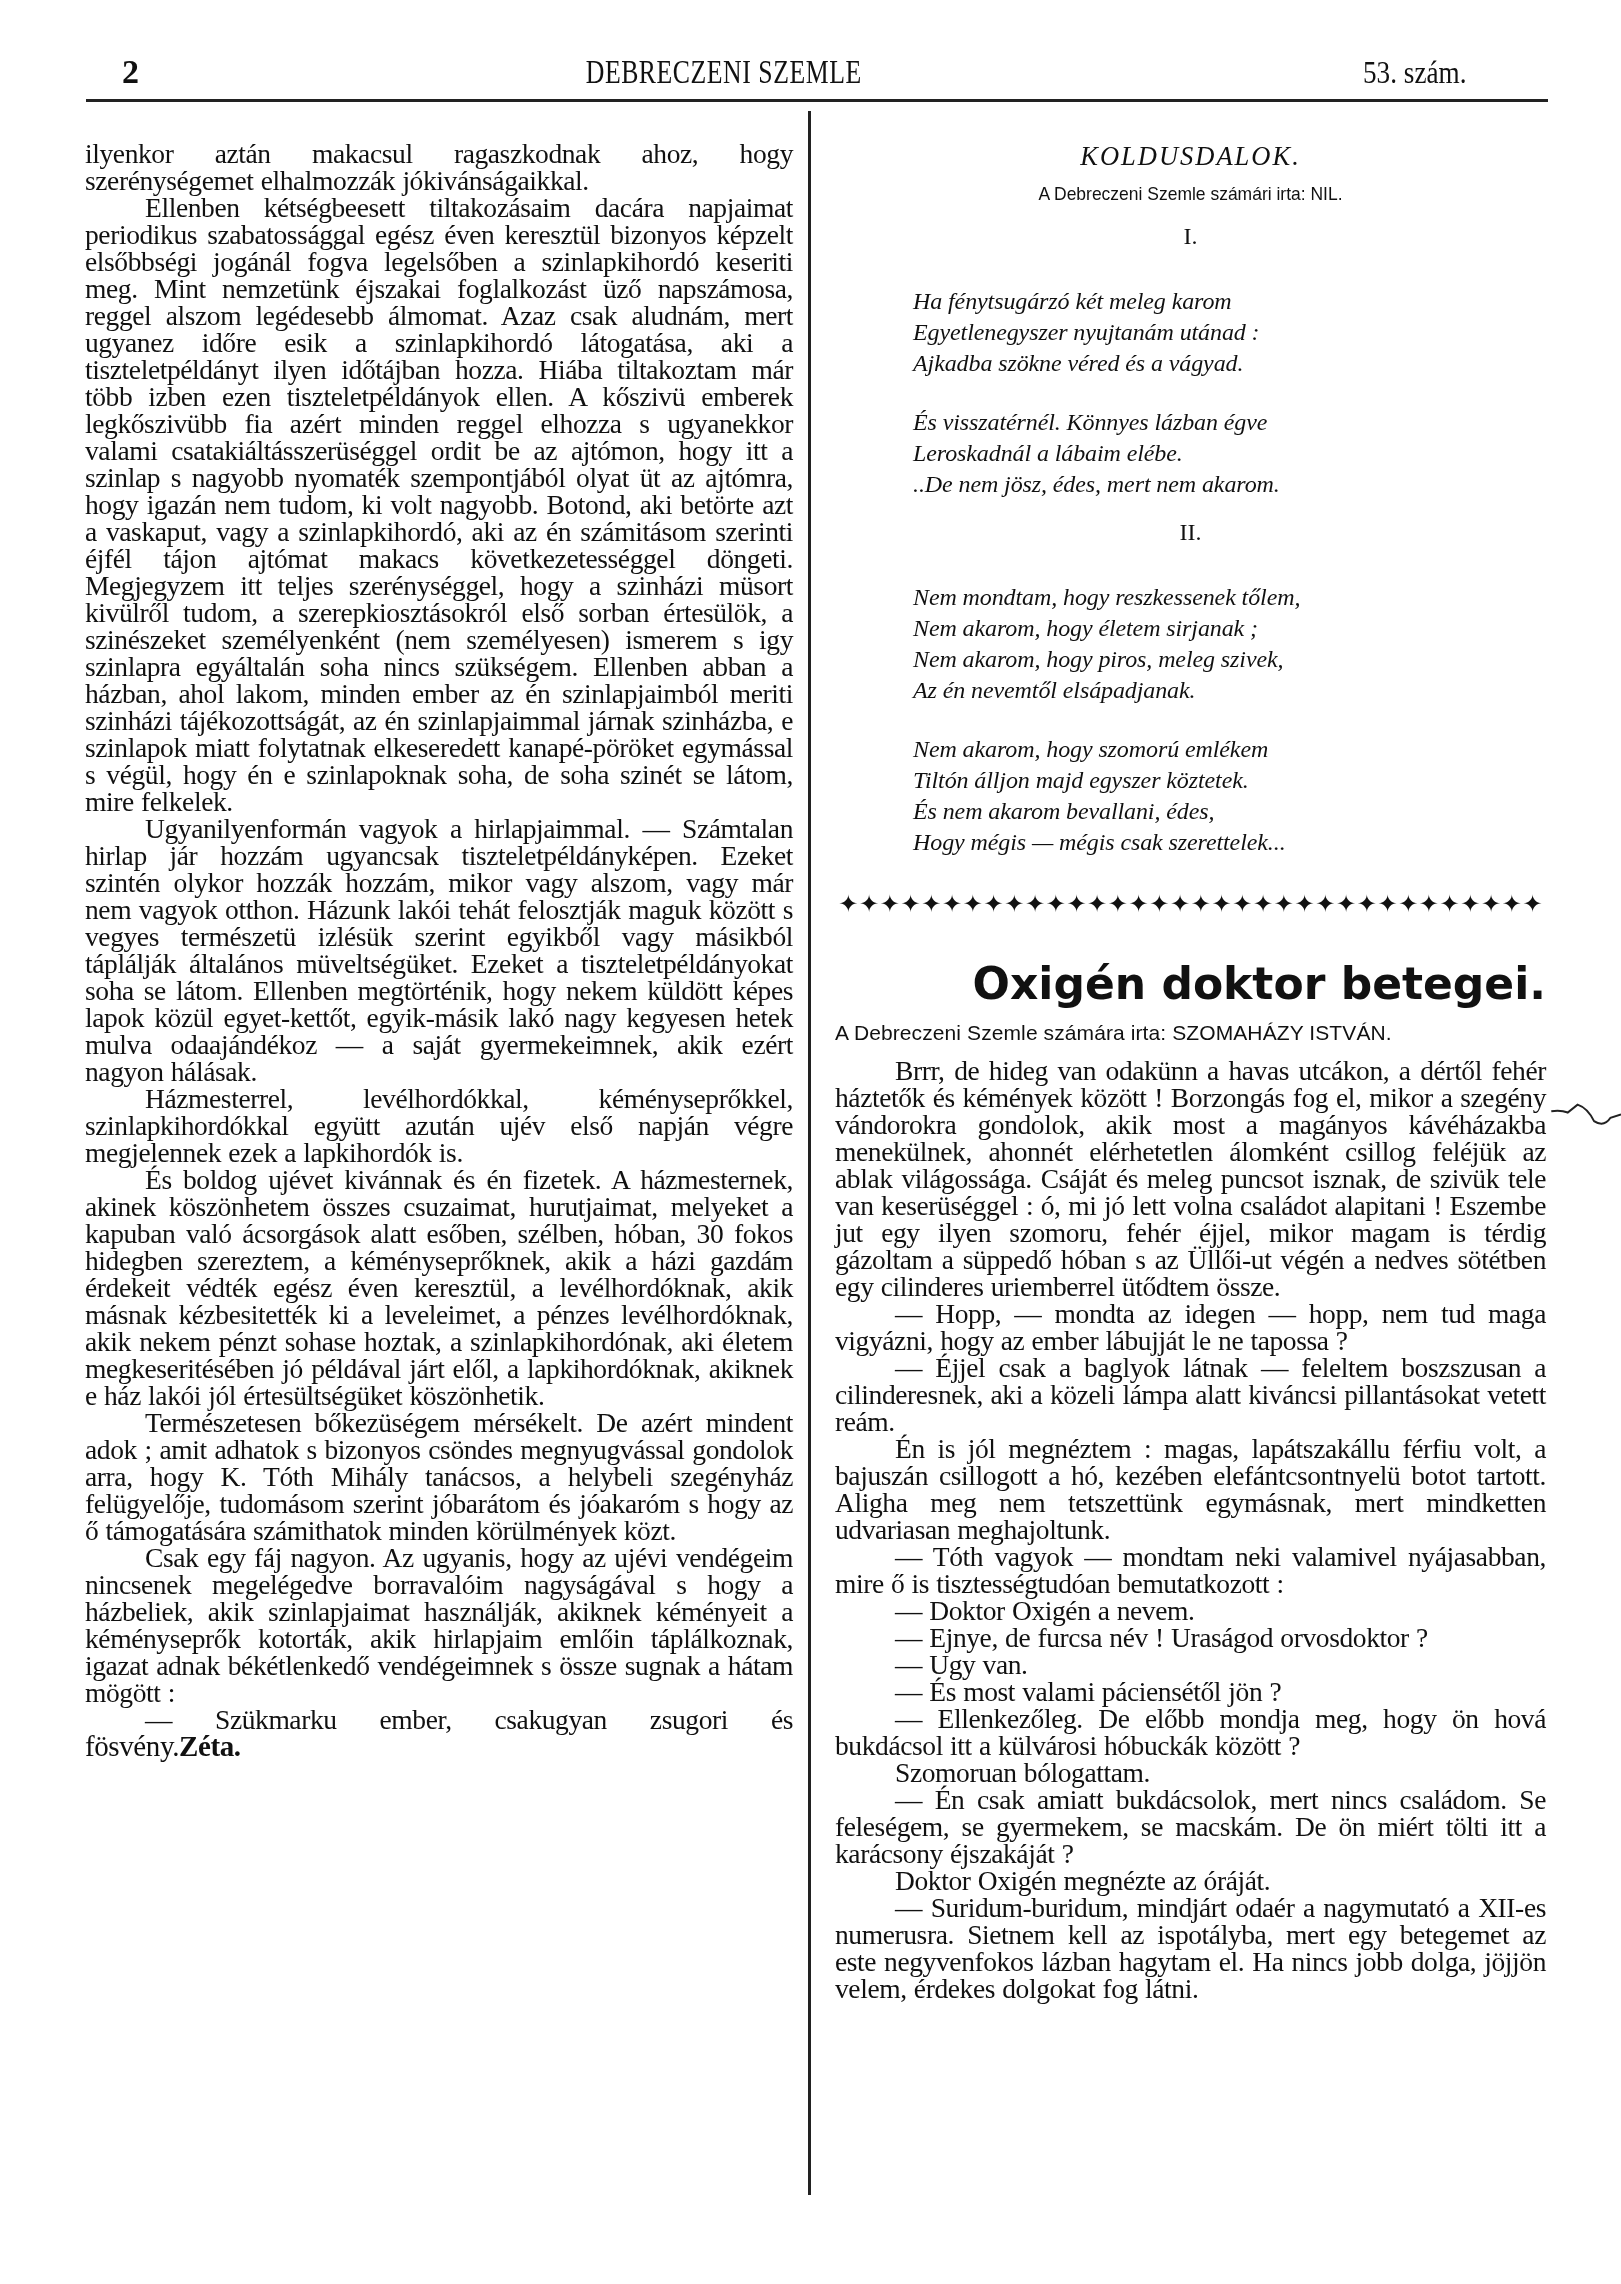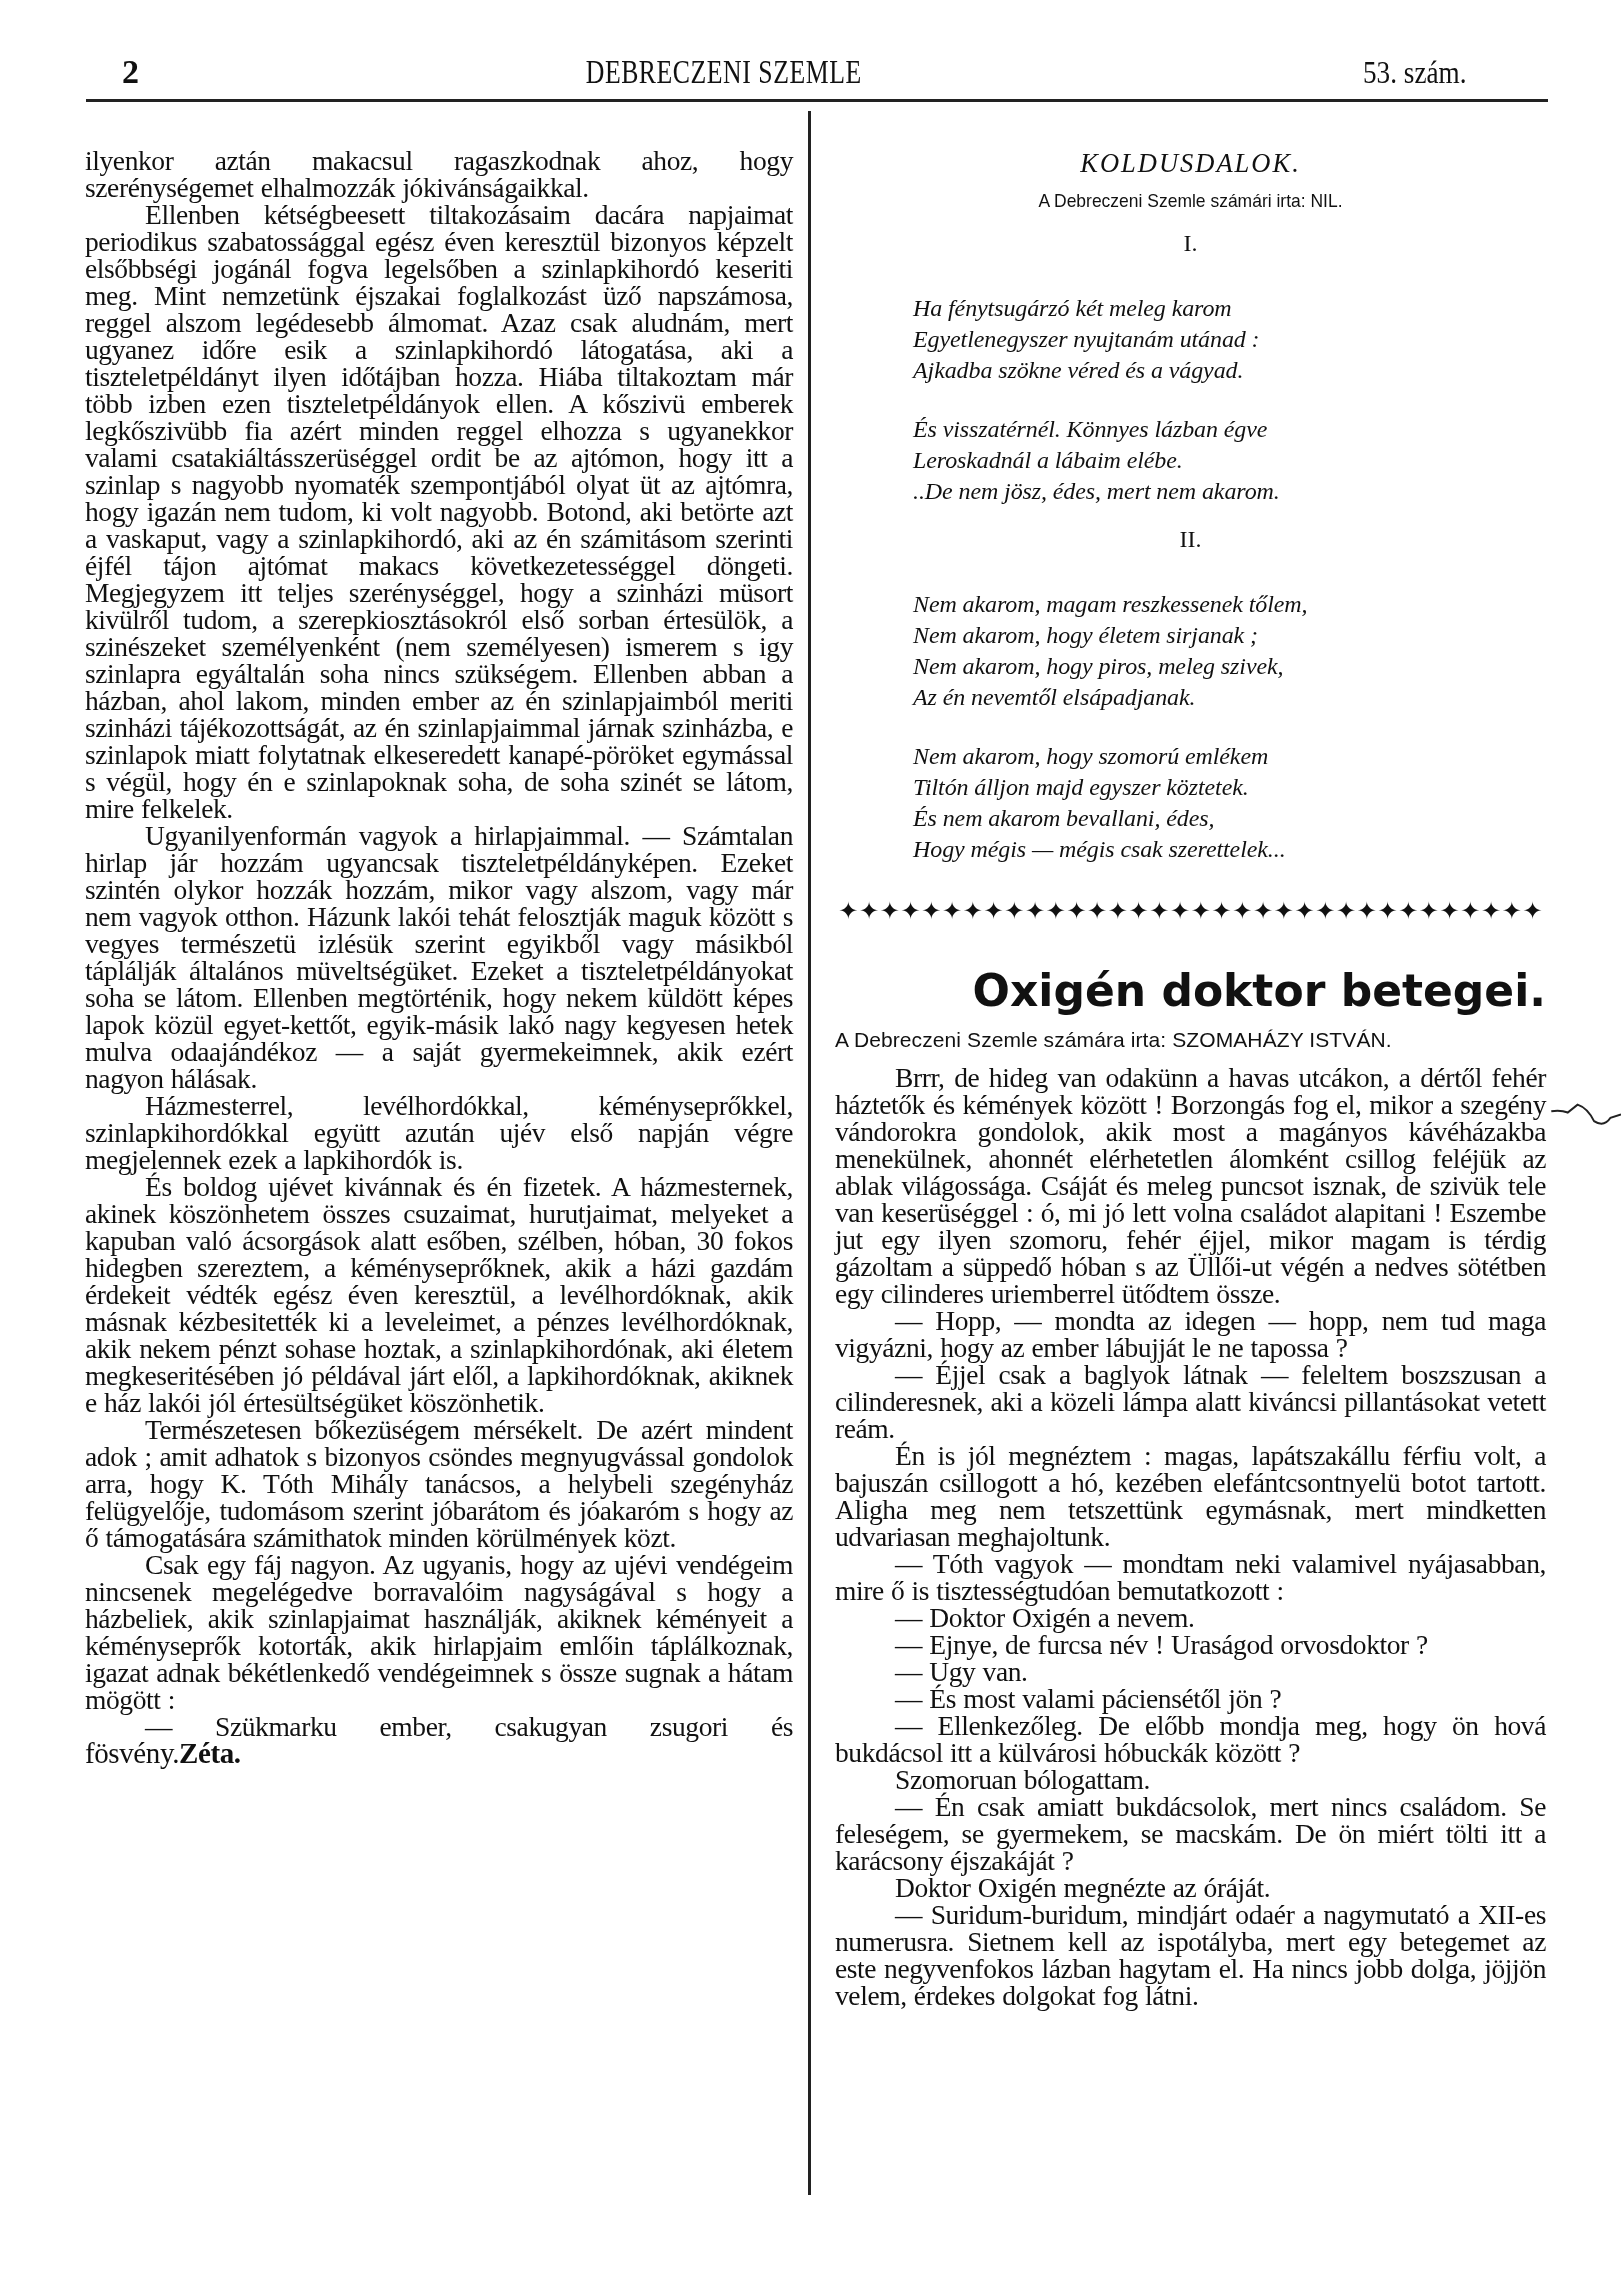--- a/index.html
+++ b/index.html
@@ -9,21 +9,21 @@
     color: #111111;
   }
   .header { position: absolute; left: 0; top: 0; width: 1621px; height: 99px; }
   .page-num { position: absolute; left: 122px; top: 53px; font-size: 34px; font-weight: bold; }
   .masthead { position: absolute; left: 0; width: 1621px; top: 54px; text-align: center; font-size: 33px; letter-spacing: 0.7px; transform: scaleX(0.78); transform-origin: 721px 0; }
   .masthead span { display:inline-block; margin-left: -172px; }
   .issue { position: absolute; left: 1363px; top: 54px; font-size: 32px; transform: scaleX(0.85); transform-origin: left top; }
   .top-rule { position: absolute; left: 86px; top: 99px; width: 1462px; height: 2.6px; background: #222; }
   .col-rule { position: absolute; left: 808px; top: 111px; width: 2.6px; height: 2084px; background: #222; }
 
-  .col { position: absolute; top: 147px; }
+  .col { position: absolute; top: 140px; }
   .col-left { left: 85px; width: 708px; }
   .col-right { left: 835px; width: 711px; }
 
   .para {
     margin: 0; font-size: 27.5px; line-height: 27px; text-align: justify;
     letter-spacing: -0.4px; word-spacing: 0.7px;
     transform-origin: left top;
   }
   .para.indent { text-indent: 60px; }
   .sig-line { display: flex; font-size: 29px; line-height: 27px; letter-spacing: -0.4px; }
@@ -82,21 +82,21 @@
     <div class="verse">Ajkadba szökne véred és a vágyad.</div>
   </div>
   <div class="stanza">
     <div class="verse">És visszatérnél. Könnyes lázban égve</div>
     <div class="verse">Leroskadnál a lábaim elébe.</div>
     <div class="verse">..De nem jösz, édes, mert nem akarom.</div>
   </div>
 
   <div class="poem-section">II.</div>
   <div class="stanza first">
-    <div class="verse">Nem akarom, magam reszkessenek tőlem,</div>
+    <div class="verse">Nem mondtam, hogy reszkessenek tőlem,</div>
     <div class="verse">Nem akarom, hogy életem sirjanak ;</div>
     <div class="verse">Nem akarom, hogy piros, meleg szivek,</div>
     <div class="verse">Az én nevemtől elsápadjanak.</div>
   </div>
   <div class="stanza">
     <div class="verse">Nem akarom, hogy szomorú emlékem</div>
     <div class="verse">Tiltón álljon majd egyszer köztetek.</div>
     <div class="verse">És nem akarom bevallani, édes,</div>
     <div class="verse">Hogy mégis — mégis csak szerettelek...</div>
   </div>

